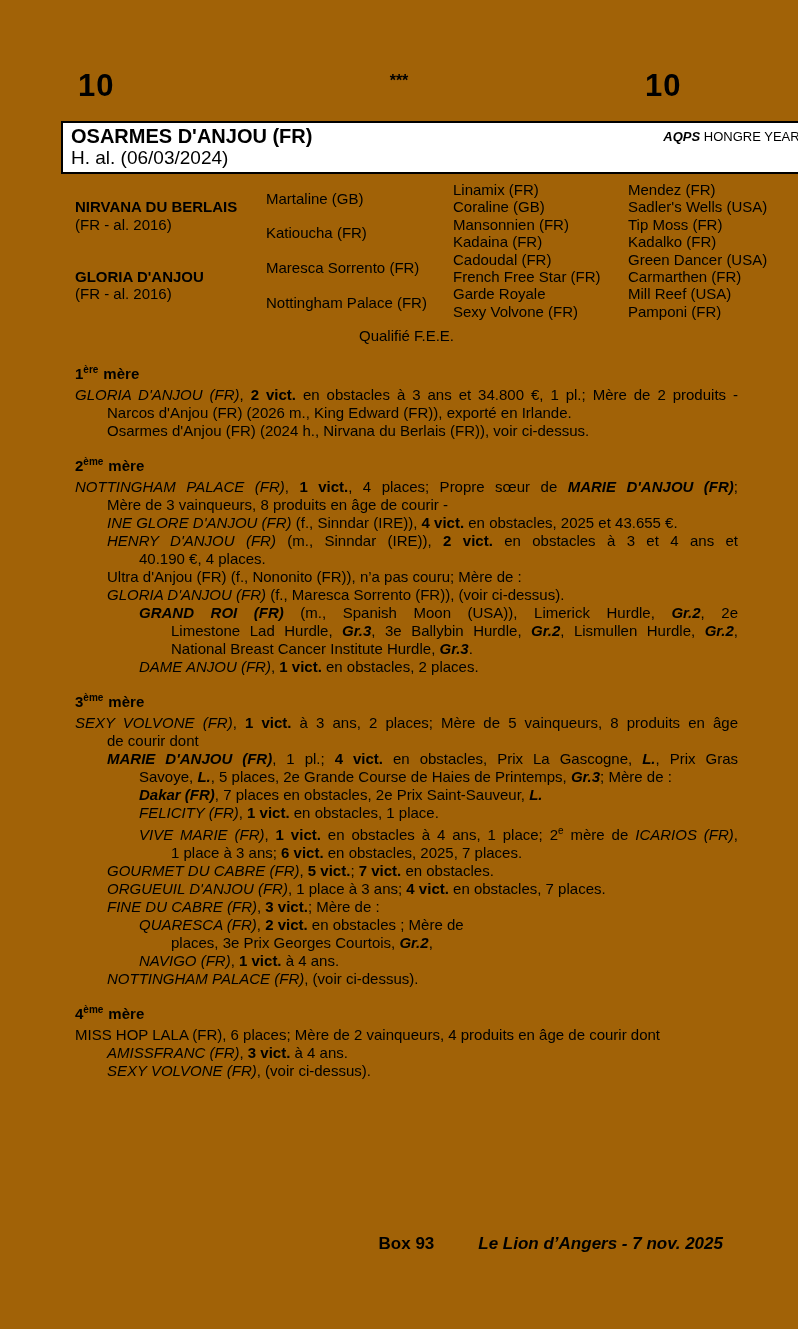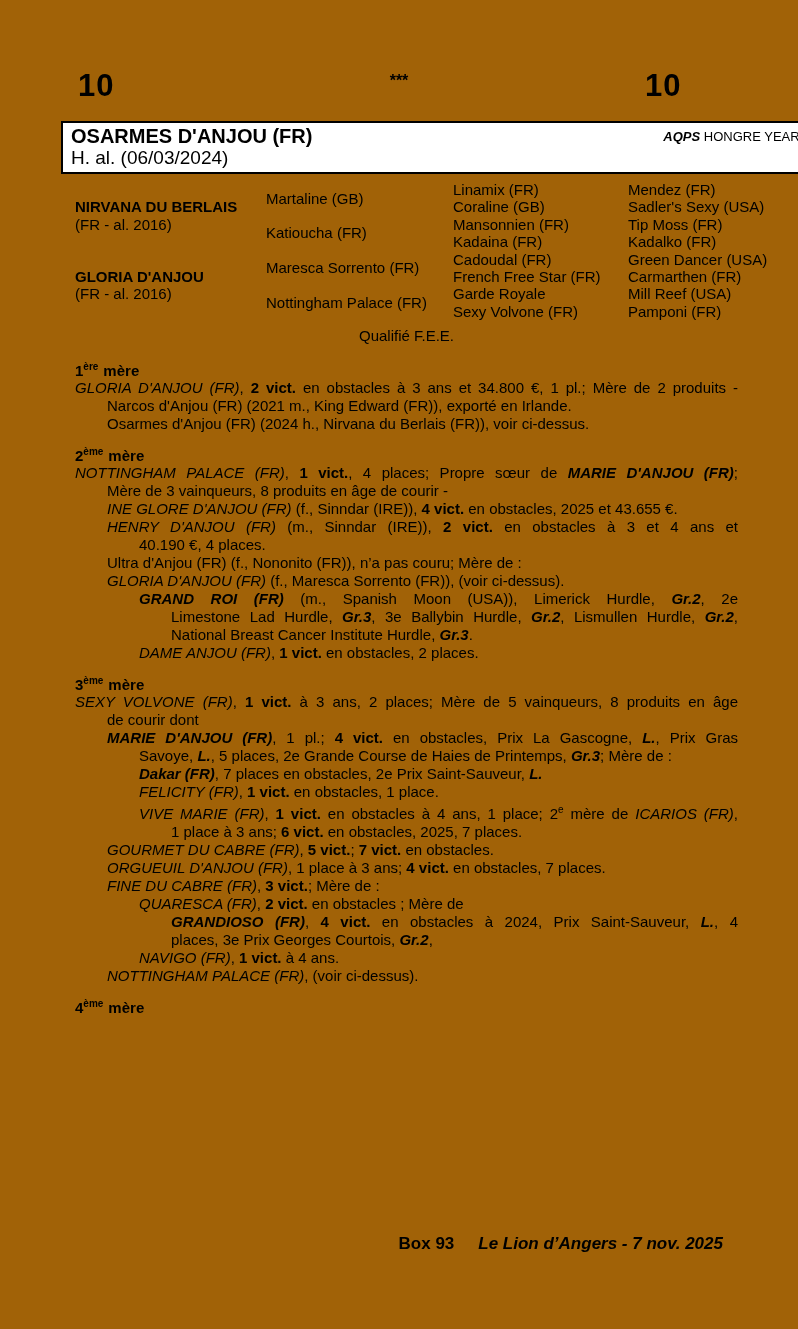--- a/index.html
+++ b/index.html
@@ -26,36 +26,36 @@
   .ped-table{position:absolute;left:75px;top:181px;width:700px;display:grid;
     grid-template-columns:191px 187px 175px 1fr;grid-template-rows:repeat(8,17.4px);
     font-size:15px;line-height:17.4px;}
   .g1{align-self:center;}
   .g1 .pname{font-weight:bold;}
   .g2{align-self:center;}
   
   .text-col{position:absolute;left:75px;top:327px;width:663px;font-size:15px;line-height:18px;}
   .qualif{text-align:center;margin-bottom:13px;}
   .section{margin-top:10px;}
-  .sec-head{line-height:17px;}
+  .sec-head{line-height:24px;}
   .hnum,.hword{font-weight:bold;font-size:15px;}
   .hsup{font-weight:bold;font-size:10px;vertical-align:super;}
   .hword{margin-left:5px;}
   .line{line-height:18px;}
   .ind0{padding-left:0;}
   .ind1{padding-left:32px;}
   .ind2{padding-left:64px;}
   .ind3{padding-left:96px;}
   .just{text-align:justify;text-align-last:justify;}
   .si{font-style:italic;}
   .sb{font-weight:bold;}
   .sbi{font-weight:bold;font-style:italic;}
   .ssup{vertical-align:super;font-size:10px;}
   
-  .footer{position:absolute;right:75px;top:1234px;display:flex;gap:24px;align-items:baseline;}
+  .footer{position:absolute;right:75px;top:1234px;display:flex;gap:44px;align-items:baseline;}
   .box-num{font-weight:bold;font-size:17px;}
   .sale-name{font-weight:bold;font-style:italic;font-size:17px;}
 </style>
 </head>
 <body>
 
 <div class="page">
 
   <div class="lot-num lot-left">10</div>
   <div class="presenter-wrap">
@@ -86,37 +86,37 @@
     <div class="g2" style="grid-column:2;grid-row:7/9">Nottingham Palace (FR)</div>
     <div class="g3" style="grid-column:3;grid-row:1">Linamix (FR)</div>
     <div class="g3" style="grid-column:3;grid-row:2">Coraline (GB)</div>
     <div class="g3" style="grid-column:3;grid-row:3">Mansonnien (FR)</div>
     <div class="g3" style="grid-column:3;grid-row:4">Kadaina (FR)</div>
     <div class="g3" style="grid-column:3;grid-row:5">Cadoudal (FR)</div>
     <div class="g3" style="grid-column:3;grid-row:6">French Free Star (FR)</div>
     <div class="g3" style="grid-column:3;grid-row:7">Garde Royale</div>
     <div class="g3" style="grid-column:3;grid-row:8">Sexy Volvone (FR)</div>
     <div class="g4" style="grid-column:4;grid-row:1">Mendez (FR)</div>
-    <div class="g4" style="grid-column:4;grid-row:2">Sadler's Sexy (USA)</div>
+    <div class="g4" style="grid-column:4;grid-row:2">Sadler's Wells (USA)</div>
     <div class="g4" style="grid-column:4;grid-row:3">Tip Moss (FR)</div>
     <div class="g4" style="grid-column:4;grid-row:4">Kadalko (FR)</div>
     <div class="g4" style="grid-column:4;grid-row:5">Green Dancer (USA)</div>
     <div class="g4" style="grid-column:4;grid-row:6">Carmarthen (FR)</div>
     <div class="g4" style="grid-column:4;grid-row:7">Mill Reef (USA)</div>
     <div class="g4" style="grid-column:4;grid-row:8">Pamponi (FR)</div>
   </div>
 
   <div class="text-col">
     <div class="qualif">Qualifié F.E.E.</div>
 
     <div class="section">
       <div class="sec-head"><span class="hnum">1</span><span class="hsup">ère</span><span class="hword">mère</span></div>
       <div class="sec-lines">
           <div class="line ind0 just"><span class="si">GLORIA D'ANJOU (FR)</span>, <span class="sb">2 vict.</span> en obstacles à 3 ans et 34.800 €, 1 pl.; Mère de 2 produits -</div>
-          <div class="line ind1">Narcos d'Anjou (FR) (2021 m., King Edward (FR)), exporté en Irlande.</div>
+          <div class="line ind1">Narcos d'Anjou (FR) (2026 m., King Edward (FR)), exporté en Irlande.</div>
           <div class="line ind1">Osarmes d'Anjou (FR) (2024 h., Nirvana du Berlais (FR)), voir ci-dessus.</div>
         </div>
     </div>
 
     <div class="section">
       <div class="sec-head"><span class="hnum">2</span><span class="hsup">ème</span><span class="hword">mère</span></div>
       <div class="sec-lines">
           <div class="line ind0 just"><span class="si">NOTTINGHAM PALACE (FR)</span>, <span class="sb">1 vict.</span>, 4 places; Propre sœur de <span class="sbi">MARIE D'ANJOU (FR)</span>;</div>
           <div class="line ind1">Mère de 3 vainqueurs, 8 produits en âge de courir -</div>
           <div class="line ind1"><span class="si">INE GLORE D'ANJOU (FR)</span> (f., Sinndar (IRE)), <span class="sb">4 vict.</span> en obstacles, 2025 et 43.655 €.</div>
@@ -139,29 +139,33 @@
           <div class="line ind1 just"><span class="sbi">MARIE D'ANJOU (FR)</span>, 1 pl.; <span class="sb">4 vict.</span> en obstacles, Prix La Gascogne, <span class="sbi">L.</span>, Prix Gras</div>
           <div class="line ind2">Savoye, <span class="sbi">L.</span>, 5 places, 2e Grande Course de Haies de Printemps, <span class="sbi">Gr.3</span>; Mère de :</div>
           <div class="line ind2"><span class="sbi">Dakar (FR)</span>, 7 places en obstacles, 2e Prix Saint-Sauveur, <span class="sbi">L.</span></div>
           <div class="line ind2"><span class="si">FELICITY (FR)</span>, <span class="sb">1 vict.</span> en obstacles, 1 place.</div>
           <div class="line ind2 just"><span class="si">VIVE MARIE (FR)</span>, <span class="sb">1 vict.</span> en obstacles à 4 ans, 1 place; 2<span class="ssup">e</span> mère de <span class="si">ICARIOS (FR)</span>,</div>
           <div class="line ind3">1 place à 3 ans; <span class="sb">6 vict.</span> en obstacles, 2025, 7 places.</div>
           <div class="line ind1"><span class="si">GOURMET DU CABRE (FR)</span>, <span class="sb">5 vict.</span>; <span class="sb">7 vict.</span> en obstacles.</div>
           <div class="line ind1"><span class="si">ORGUEUIL D'ANJOU (FR)</span>, 1 place à 3 ans; <span class="sb">4 vict.</span> en obstacles, 7 places.</div>
           <div class="line ind1"><span class="si">FINE DU CABRE (FR)</span>, <span class="sb">3 vict.</span>; Mère de :</div>
           <div class="line ind2"><span class="si">QUARESCA (FR)</span>, <span class="sb">2 vict.</span> en obstacles ; Mère de</div>
-          <div class="line ind3 just"><span class="sbi">GRANDIOSO (FR)</span>, <span class="sb">4 vict.</span> en obstacles à 2024, Prix Saint-Sauveur, <span class="sbi">L.</span>, 4</div>
           <div class="line ind3">places, 3e Prix Georges Courtois, <span class="sbi">Gr.2</span>,</div>
           <div class="line ind2"><span class="si">NAVIGO (FR)</span>, <span class="sb">1 vict.</span> à 4 ans.</div>
           <div class="line ind1"><span class="si">NOTTINGHAM PALACE (FR)</span>, (voir ci-dessus).</div>
         </div>
     </div>
 
     <div class="section">
       <div class="sec-head"><span class="hnum">4</span><span class="hsup">ème</span><span class="hword">mère</span></div>
+      <div class="sec-lines">
+          <div class="line ind0">MISS HOP LALA (FR), 6 places; Mère de 2 vainqueurs, 4 produits en âge de courir dont</div>
+          <div class="line ind1"><span class="si">AMISSFRANC (FR)</span>, <span class="sb">3 vict.</span> à 4 ans.</div>
+          <div class="line ind1"><span class="si">SEXY VOLVONE (FR)</span>, (voir ci-dessus).</div>
+        </div>
     </div>
   </div>
 
   <div class="footer">
     <span class="box-num">Box 93</span>
     <span class="sale-name">Le Lion d’Angers - 7 nov. 2025</span>
   </div>
 
 </div>
 

